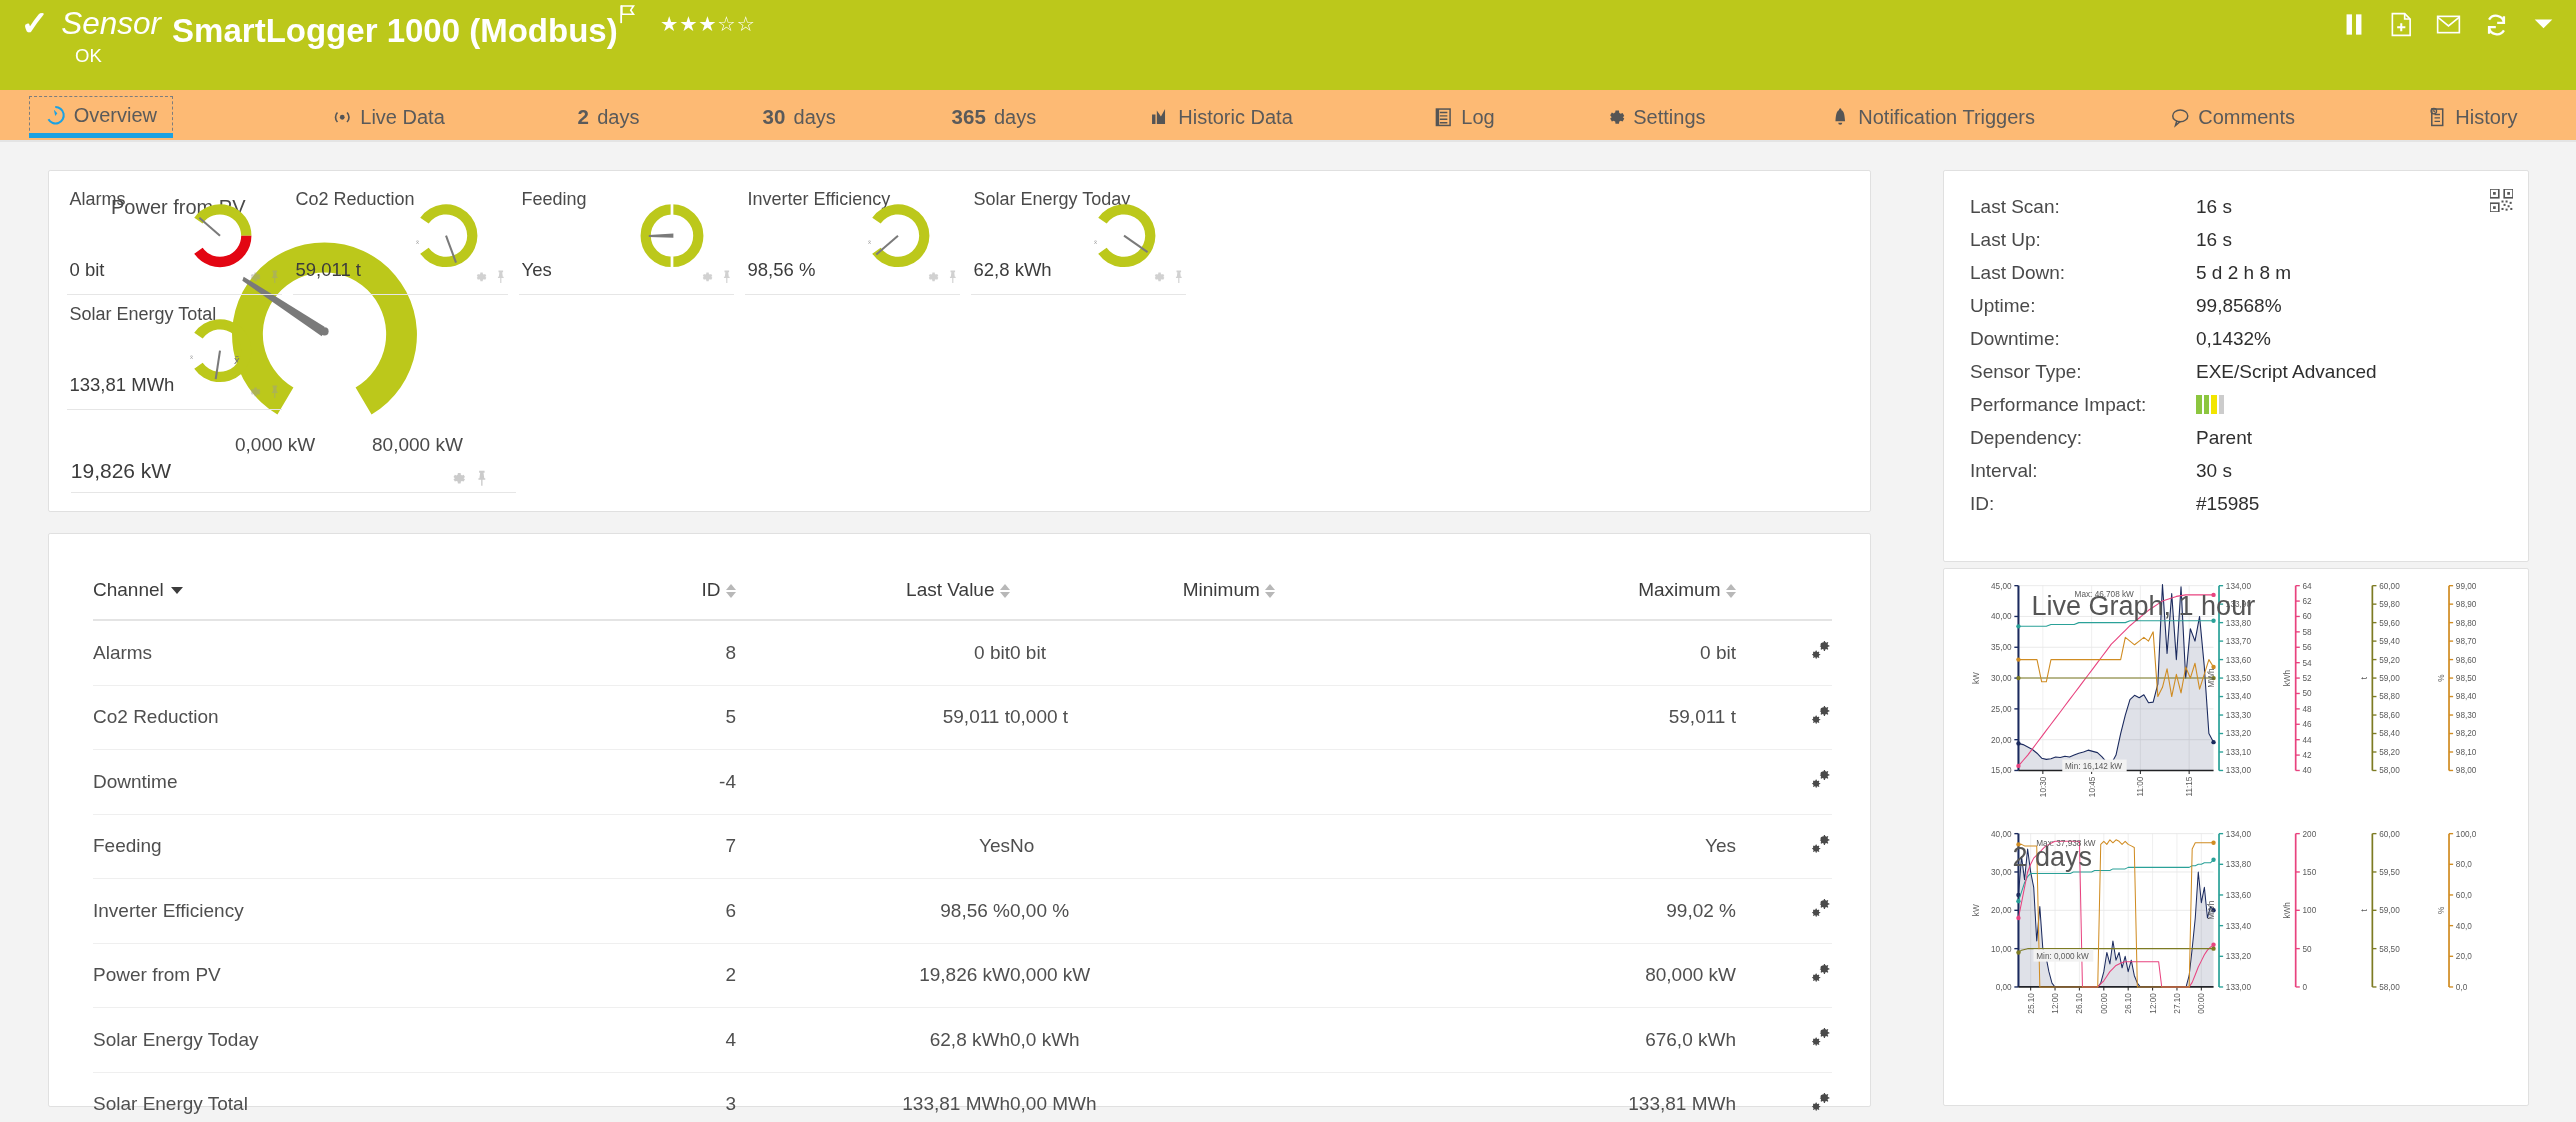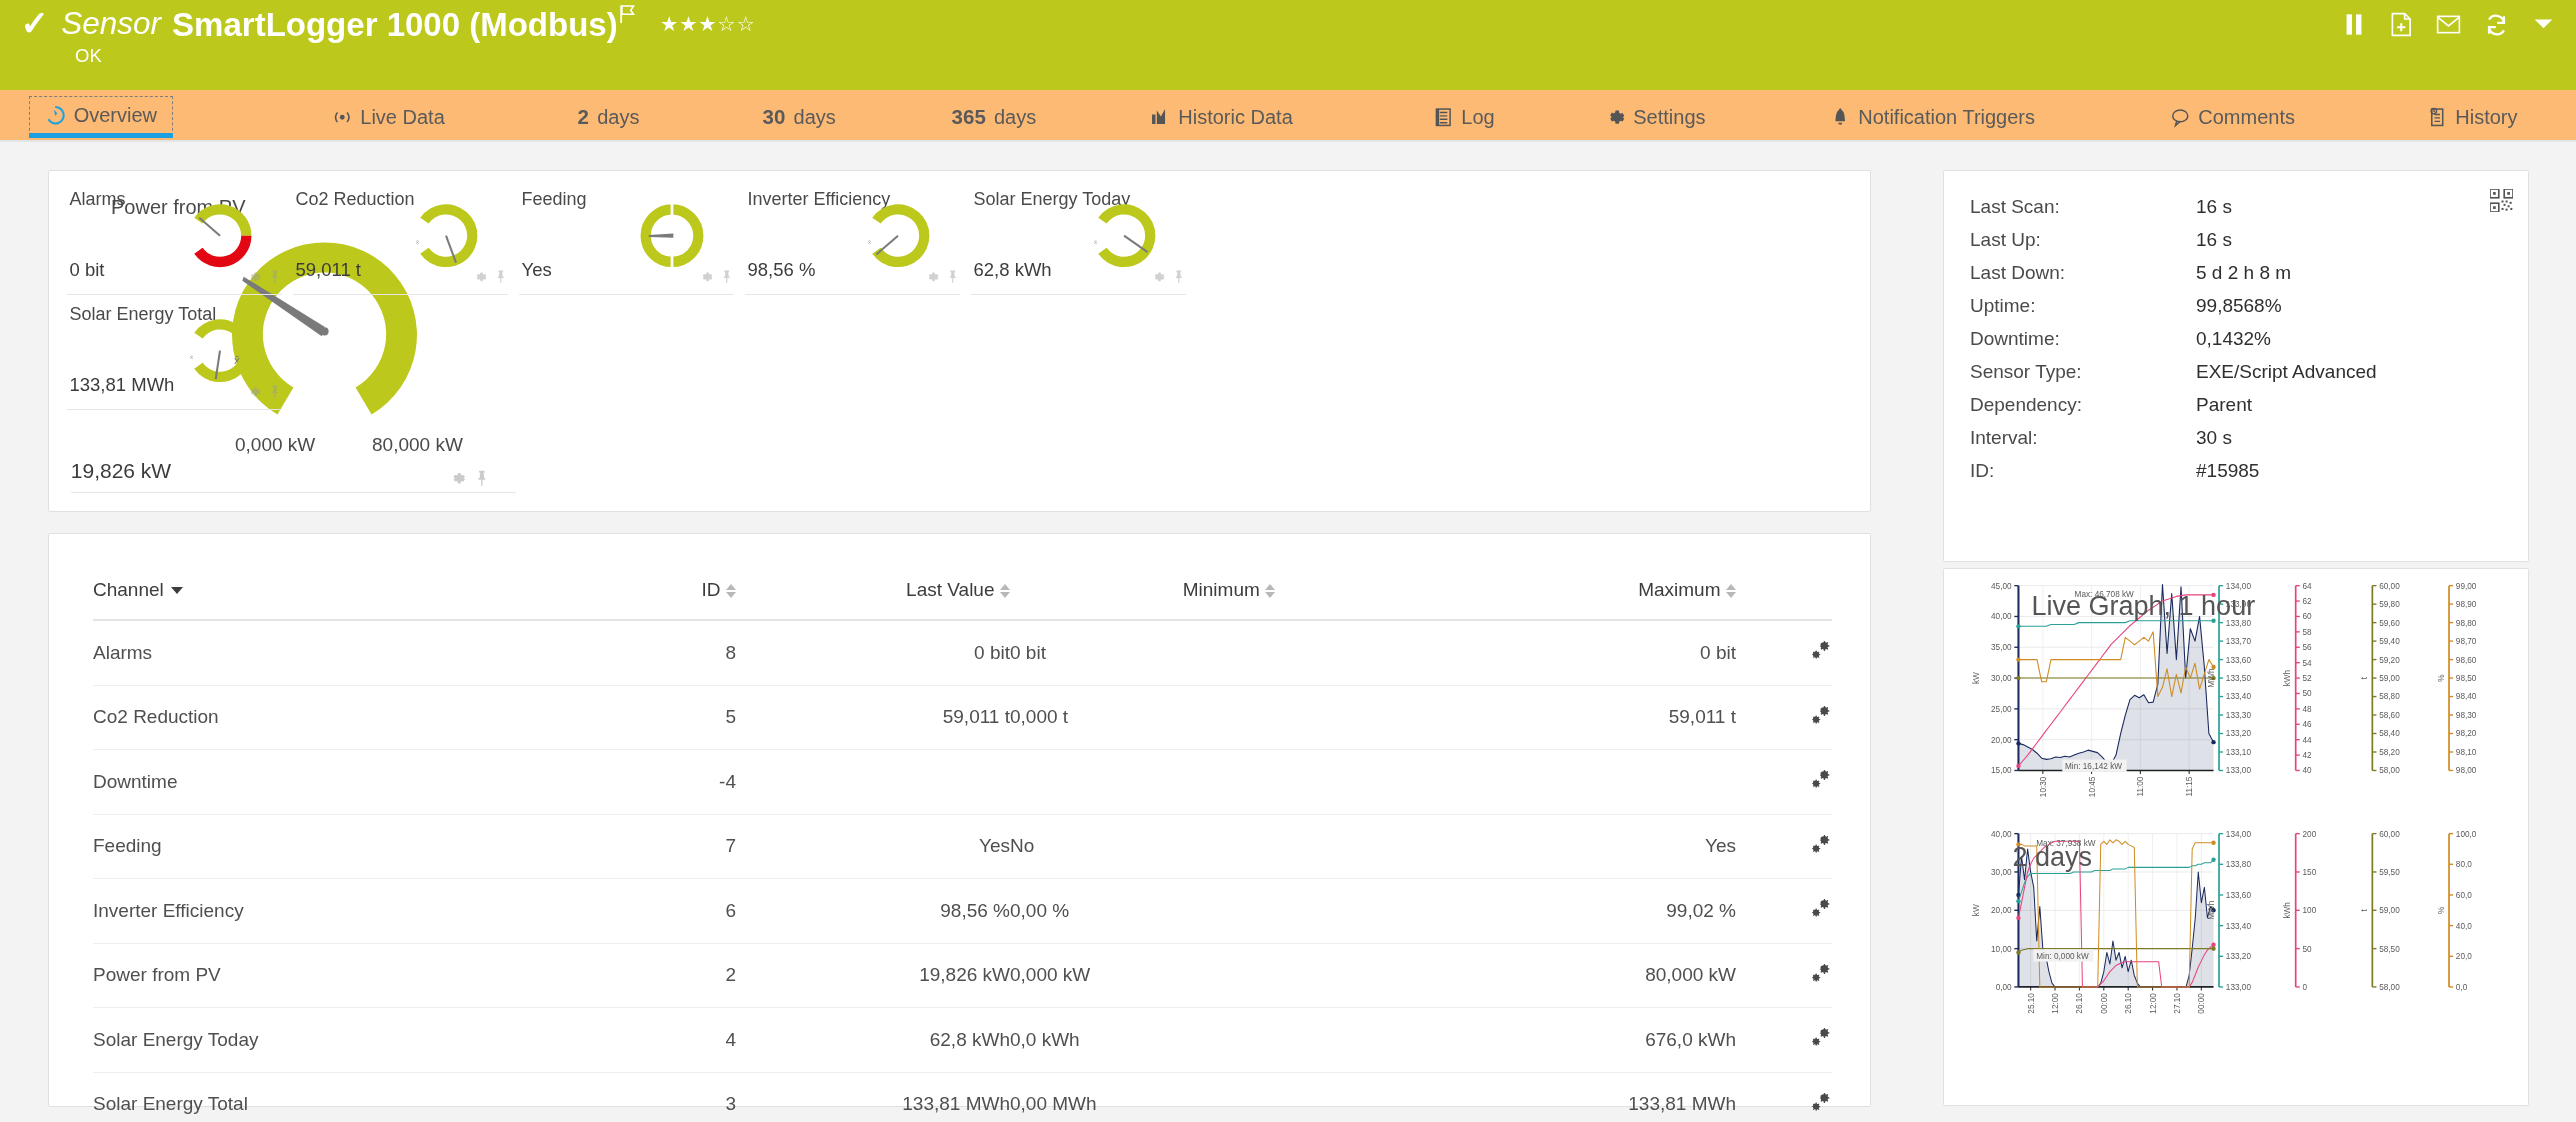--- a/index.html
+++ b/index.html
@@ -23,21 +23,21 @@
   }
   .hdr-check {
     font-size: 34px; line-height: 41px; margin-right: 12.3px; margin-top: 3.4px;
     font-weight: bold;
   }
   .hdr-kind {
     font-size: 31.5px; font-style: italic; line-height: 42px;
     margin-right: 11px; font-weight: 400; margin-top: 2.1px;
   }
   .hdr-title {
-    font-size: 33px; font-weight: bold; line-height: 42px; margin-top: 4px;
+    font-size: 33px; font-weight: bold; line-height: 42px; margin-top: 10px;
     white-space: nowrap;
   }
   .hdr-flag {
     font-size: 18px; line-height: 20.5px; margin-top: 4.1px; margin-left: 1.4px;
   }
   .hdr-stars {
     font-size: 20.5px; line-height: 27px; margin-left: 23px; margin-top: 9.6px;
     letter-spacing: 0.7px; white-space: nowrap;
   }
   #hdr-status {
@@ -628,20 +628,29 @@
         <div class="info-label">Uptime:</div>
         <div class="info-value">99,8568%</div>
       </div>
       <div class="info-row">
         <div class="info-label">Downtime:</div>
         <div class="info-value">0,1432%</div>
       </div>
       <div class="info-row">
         <div class="info-label">Sensor Type:</div>
         <div class="info-value">EXE/Script Advanced</div>
+      </div>
+      <div class="info-row">
+        <div class="info-label">Performance Impact:</div>
+        <div class="perf-bars">
+          <span style="background: rgb(140, 198, 63);"></span>
+          <span style="background: rgb(140, 198, 63);"></span>
+          <span style="background: rgb(242, 229, 0);"></span>
+          <span style="background: rgb(204, 204, 204);"></span>
+        </div>
       </div>
       <div class="info-row">
         <div class="info-label">Dependency:</div>
         <div class="info-value">Parent</div>
       </div>
       <div class="info-row">
         <div class="info-label">Interval:</div>
         <div class="info-value">30 s</div>
       </div>
       <div class="info-row">

